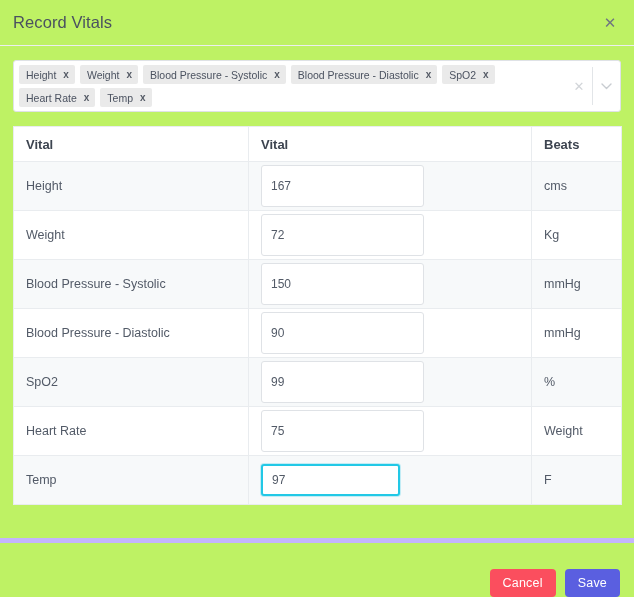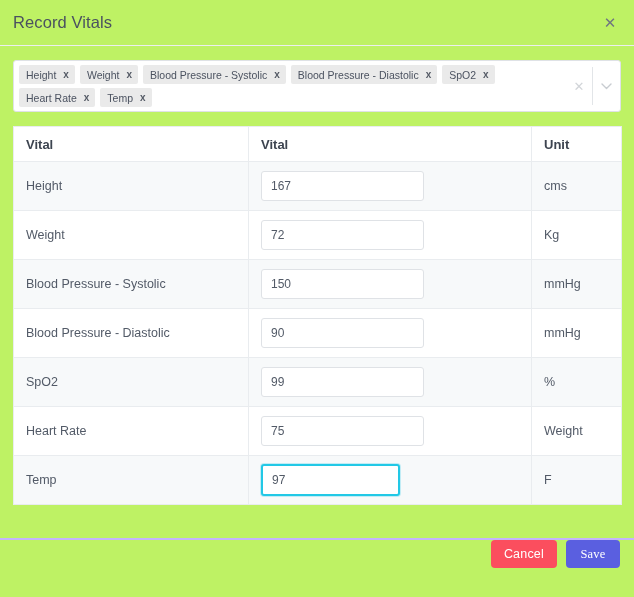--- a/index.html
+++ b/index.html
@@ -165,61 +165,61 @@
     font-size: 12.5px;
     color: #525a67;
   }
   .vitals-table tbody tr:nth-child(odd) td { background: #f7f9fa; }
   .vitals-table tbody tr:nth-child(even) td { background: #ffffff; }
 
   td.result-cell { padding: 0 0 0 14px; }
 
   .result-input {
     width: 163px;
-    height: 30px;
+    height: 42px;
     border: 1px solid #dfe2e6;
     border-radius: 3px;
     background: #ffffff;
     padding: 0 9px;
     font-size: 12px;
     color: #525a67;
     font-family: "Liberation Sans", sans-serif;
     outline: none;
   }
   .result-input.focused {
     border: 2px solid #22c8e6;
     box-shadow: 0 0 0 1px rgba(34,200,230,.25);
     height: 32px;
     width: 139px;
   }
 
   
   .modal-footer {
     flex: 0 0 59px;
-    border-top: 2px solid #c4b5fd;
-    display: flex;
-    align-items: flex-start;
+    border-top: 5px solid #c4b5fd;
+    display: flex;
+    align-items: flex-end;
     justify-content: flex-end;
     padding: 0 14px;
     gap: 9px;
   }
   .btn {
     height: 28px;
     min-width: 54px;
     border: none;
     border-radius: 4px;
     color: #ffffff;
     font-size: 12.5px;
     font-family: "Liberation Sans", sans-serif;
     cursor: pointer;
     padding: 0 13px;
     letter-spacing: .2px;
   }
   .btn-cancel { background: #fb4e5e; }
-  .btn-save   { background: #5a5fe0; font-family: Liberation Serif, serif; }
+  .btn-save   { background: #5a5fe0; }
 </style>
 </head>
 <body>
 
 <div class="modal">
 
   <div class="modal-header">
     <div class="modal-title">Record Vitals</div>
     <button class="close-btn">✕</button>
   </div>
@@ -268,21 +268,21 @@
           </svg>
         </div>
       </div>
     </div>
 
     <table class="vitals-table">
       <thead>
         <tr>
           <th class="col-vital">Vital</th>
           <th class="col-result">Vital</th>
-          <th class="col-unit">Unit</th>
+          <th class="col-unit">Beats</th>
         </tr>
       </thead>
       <tbody>
 
       <tr>
             <td>Height</td>
             <td class="result-cell"><input type="text" class="result-input" value="167" style=""></td>
             <td>cms</td>
           </tr>
           <tr>

